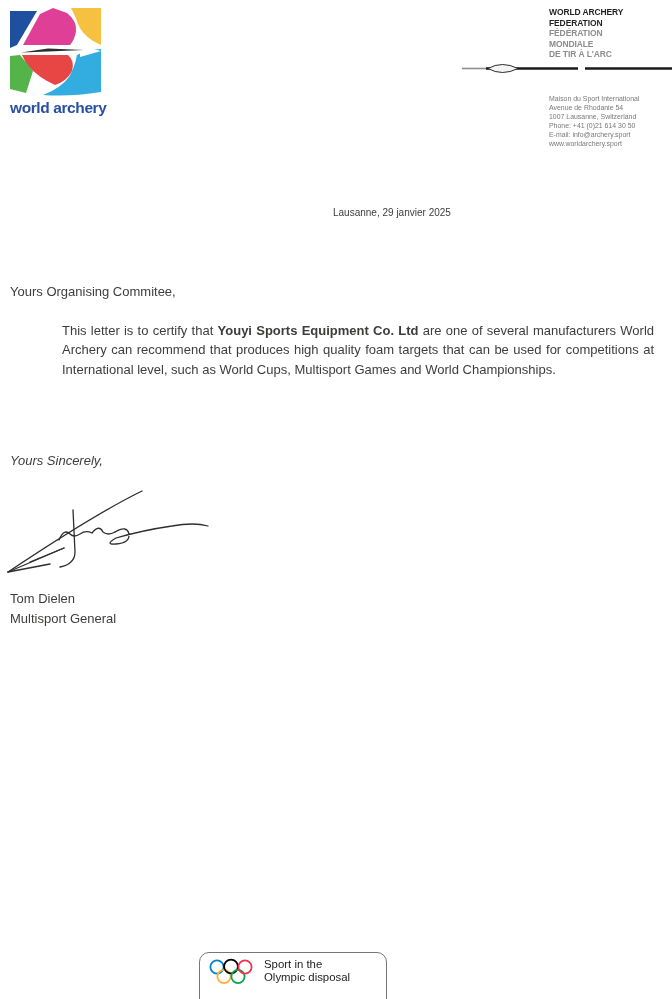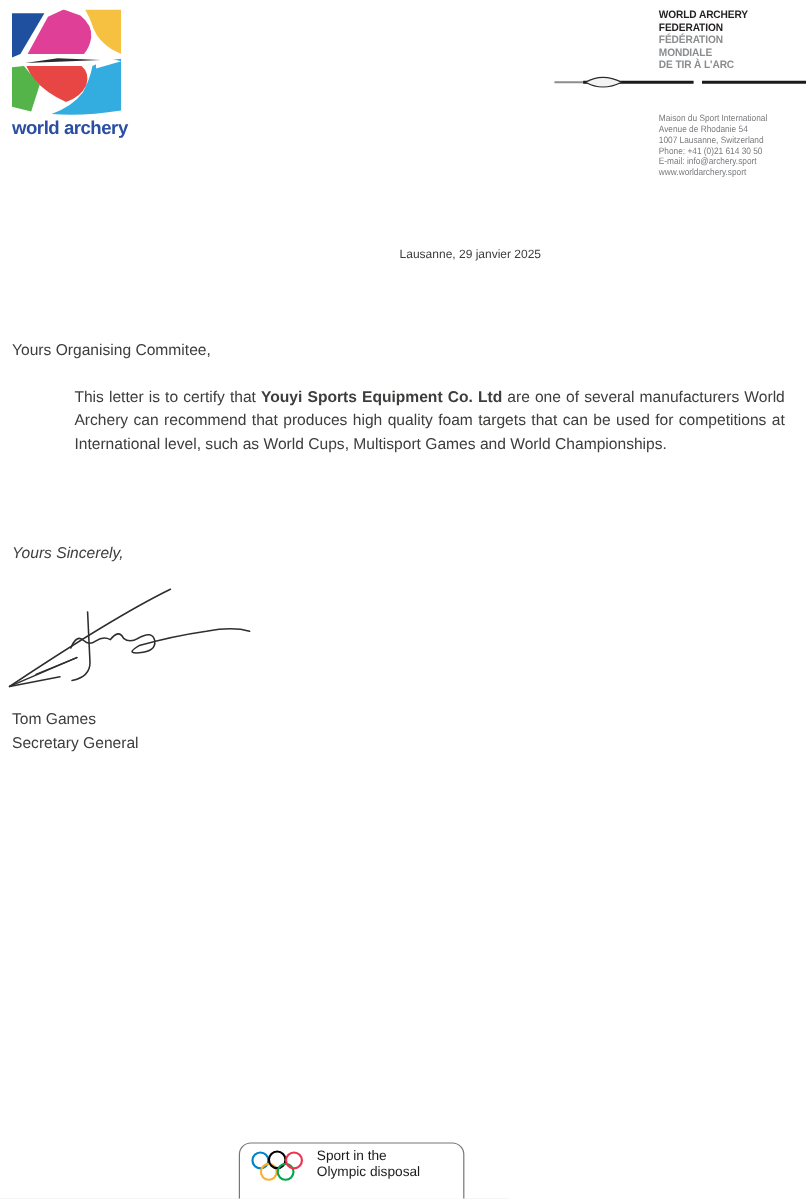--- a/index.html
+++ b/index.html
@@ -118,22 +118,22 @@
       <path d="M4 90 L60 66"></path>
       <path d="M4 90 L46 82"></path>
       <path d="M60 66 L26 80"></path>
       <path d="M69 28 L71 70 Q71 82 56 85"></path>
       <path d="M55 58 Q60 46 66 52 Q70 56 76 52 Q82 48 88 51 Q95 42 99 50 Q104 54 111 50"></path>
       <path d="M111 50 Q123 43 125 52 Q126 61 112 62 Q100 63 112 56 Q140 48 168 44 Q190 40 204 44"></path>
     </svg>
   </div>
 
   <div class="signer">
-    <div>Tom Games</div>
-    <div>Secretary General</div>
+    <div>Tom Dielen</div>
+    <div>Multisport General</div>
   </div>
 
   <div class="olympic-badge">
     <svg class="rings" width="48" height="32" viewBox="0 0 48 32" xmlns="http://www.w3.org/2000/svg" fill="none" stroke-width="1.8">
       <circle cx="9" cy="11" r="6.6" stroke="#0081c8"></circle>
       <circle cx="16" cy="20.5" r="6.6" stroke="#fcb131"></circle>
       <circle cx="23" cy="10.5" r="6.9" stroke="#000000"></circle>
       <circle cx="30" cy="20.5" r="6.6" stroke="#00a651"></circle>
       <circle cx="37" cy="11" r="6.6" stroke="#ee334e"></circle>
     </svg>

